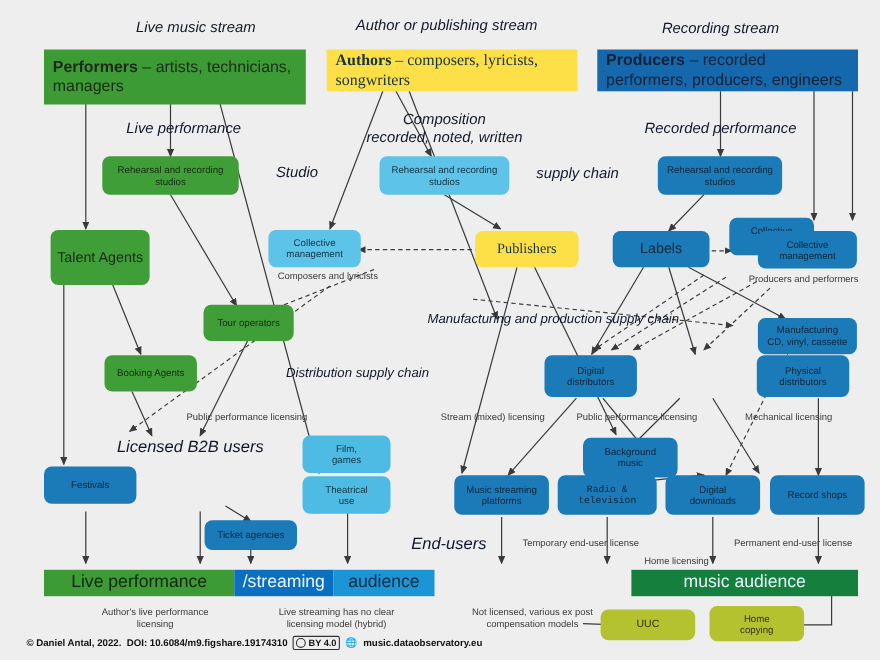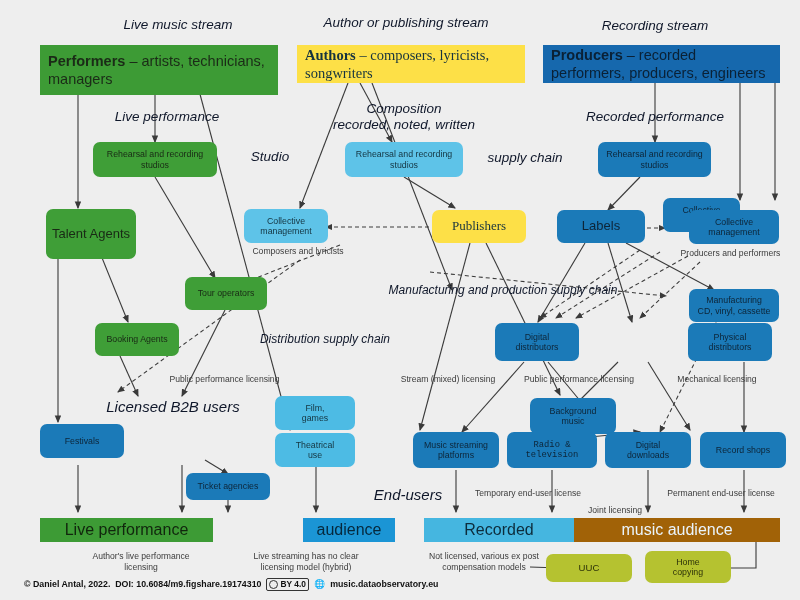--- a/index.html
+++ b/index.html
@@ -202,21 +202,21 @@
   <div class="caption big" style="left:98px;top:398px;width:150px;">Licensed B2B users</div>
   <div class="caption big" style="left:362px;top:486px;width:92px;">End-users</div>
 
   <div class="smalllabel" style="left:228px;top:246px;width:140px;">Composers and lyricists</div>
   <div class="smalllabel" style="left:668px;top:248px;width:125px;">Producers and performers</div>
   <div class="smalllabel" style="left:157px;top:374px;width:135px;">Public performance licensing</div>
   <div class="smalllabel" style="left:382px;top:374px;width:132px;">Stream (mixed) licensing</div>
   <div class="smalllabel" style="left:509px;top:374px;width:140px;">Public performance licensing</div>
   <div class="smalllabel" style="left:662px;top:374px;width:110px;">Mechanical licensing</div>
   <div class="smalllabel" style="left:460px;top:488px;width:136px;">Temporary end-user license</div>
-  <div class="smalllabel" style="left:573px;top:505px;width:84px;">Joint licensing</div>
+  <div class="smalllabel" style="left:573px;top:505px;width:84px;">Home licensing</div>
   <div class="smalllabel" style="left:650px;top:488px;width:142px;">Permanent end-user license</div>
   <div class="smalllabel" style="left:66px;top:551px;width:150px;">Author's live performance
 licensing</div>
   <div class="smalllabel" style="left:226px;top:551px;width:160px;">Live streaming has no clear
 licensing model (hybrid)</div>
   <div class="smalllabel" style="left:408px;top:551px;width:152px;">Not licensed, various ex post
 compensation models</div>
 
   <div class="node green-mid n9" style="left:93px;top:142px;width:124px;height:35px;">Rehearsal and recording
 studios</div>
@@ -255,27 +255,27 @@
   <div class="node blue-mid n9" style="left:413px;top:432px;width:86px;height:36px;color:#0d2538;">Music streaming
 platforms</div>
   <div class="node blue-mid n9" style="left:507px;top:432px;width:90px;height:36px;color:#0d2538;font-family:Liberation Mono, monospace;">Radio &amp; television</div>
   <div class="node blue-mid n9" style="left:605px;top:432px;width:86px;height:36px;color:#0d2538;">Digital
 downloads</div>
   <div class="node blue-mid n9" style="left:700px;top:432px;width:86px;height:36px;color:#0d2538;">Record shops</div>
 
   <div class="audiencebar" style="left:40px;top:518px;width:173px;height:24px;background:#3d9b35;color:#11260d;">
     <span>Live performance</span>
   </div>
+  <div class="audiencebar" style="left:213px;top:518px;width:90px;height:24px;background:#0b6fc0;color:#eef6fc;">
+    <span>/streaming</span>
+  </div>
   <div class="audiencebar" style="left:303px;top:518px;width:92px;height:24px;background:#1b95d5;color:#06283c;">
     <span>audience</span>
   </div>
-  <div class="audiencebar" style="left:424px;top:518px;width:150px;height:24px;background:#45b6e0;color:#0d2c3b;">
-    <span>Recorded</span>
-  </div>
-  <div class="audiencebar" style="left:574px;top:518px;width:206px;height:24px;background:#a16207;color:#eaf4fc;">
+  <div class="audiencebar" style="left:574px;top:518px;width:206px;height:24px;background:#15803d;color:#eaf4fc;">
     <span>music audience</span>
   </div>
 
   <div class="node olive n10" style="left:546px;top:554px;width:86px;height:28px;">UUC</div>
   <div class="node olive n9" style="left:645px;top:551px;width:86px;height:32px;">Home
 copying</div>
 
   <div class="footer" style="left:24px;top:578px;">
     <span>© Daniel Antal, 2022.  DOI: 10.6084/m9.figshare.19174310</span>
     <span class="ccbox">

